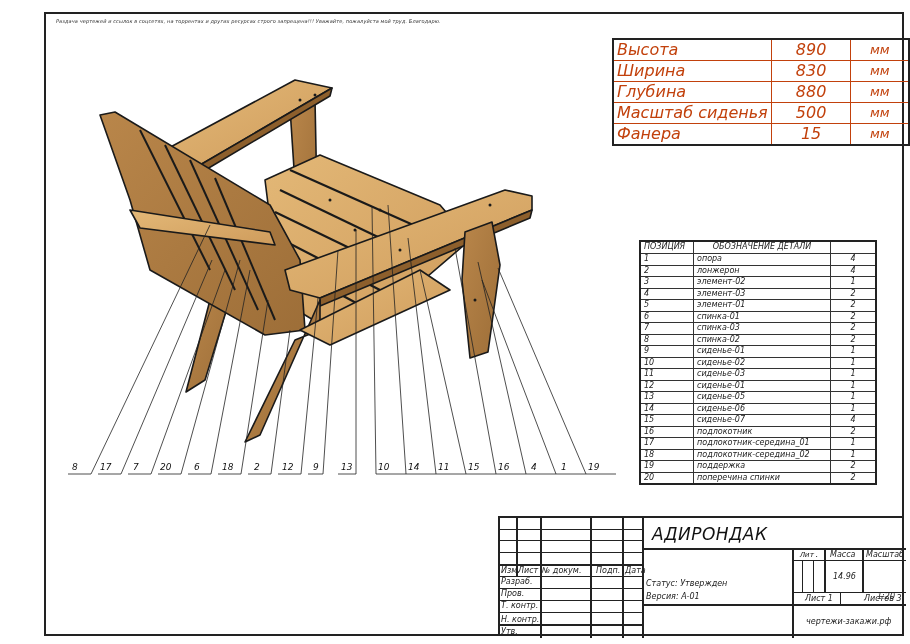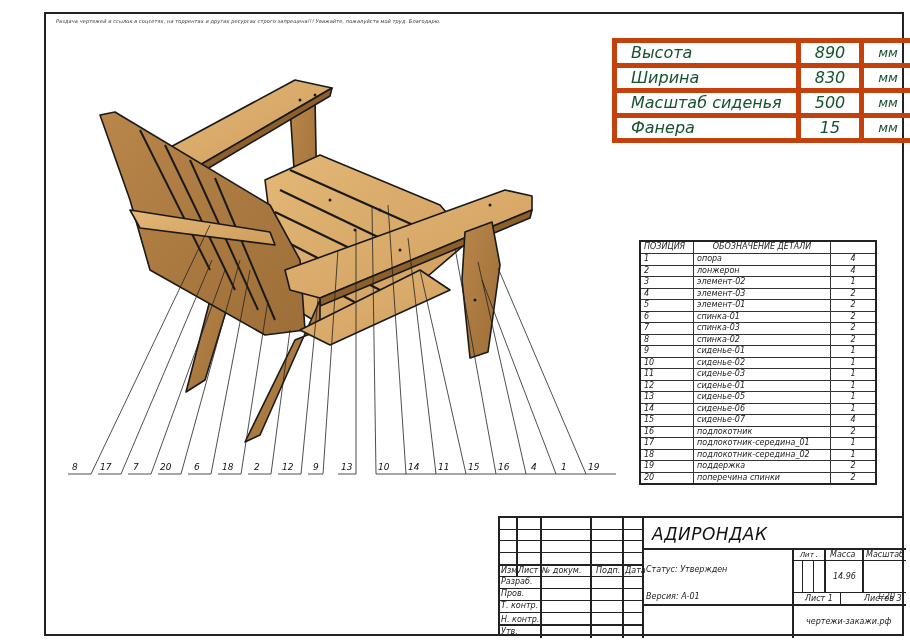--- a/index.html
+++ b/index.html
@@ -4,21 +4,21 @@
 <style>
   html, body { margin: 0; padding: 0; background: #ffffff; }
   body { width: 910px; height: 644px; position: relative; overflow: hidden; font-family: "DejaVu Sans", sans-serif; }
   .frame { position: absolute; left: 44px; top: 12px; width: 860px; height: 624px; border: 2px solid #222; box-sizing: border-box; }
   .notice { position: absolute; left: 56px; top: 18px; font-size: 5px; font-style: italic; color: #333; white-space: nowrap; letter-spacing: 0.1px; }
   .drawing { position: absolute; left: 0; top: 0; width: 910px; height: 644px; }
   .it { font-family: "DejaVu Sans", sans-serif; font-style: italic; font-weight: 300; color: #111; }
 
   
   .dims { position: absolute; left: 612px; top: 38px; border-collapse: collapse; border: 2px solid #222; }
-  .dims td { border: 5px solid #c2410c; height: 20px; padding: 0 14px; font-size: 16px; font-style: italic; color: #14532d; white-space: nowrap; line-height: 20px; }
+  .dims td { border: 1px solid #c2410c; height: 20px; padding: 0 3px; font-size: 16px; font-style: italic; color: #c2410c; white-space: nowrap; line-height: 20px; }
   .dims td.nm { width: 118px; text-align: left; }
   .dims td.vl { width: 80px; text-align: center; }
   .dims td.un { width: 56px; text-align: center; font-size: 13px; }
 
   
   .parts { position: absolute; left: 639px; top: 240px; border-collapse: collapse; border: 2px solid #222; }
   .parts td, .parts th { border: 1px solid #333; height: 10.5px; padding: 0 3px; font-size: 8px; font-style: italic; font-weight: normal; color: #222; line-height: 10.5px; white-space: nowrap; }
   .parts th { height: 11px; }
   .parts .c1 { width: 46px; text-align: left; }
   .parts .c2 { width: 130px; text-align: left; }
@@ -144,20 +144,25 @@
         <td class="nm">Высота</td>
         <td class="vl">890</td>
         <td class="un">мм</td>
       </tr>
   <tr>
         <td class="nm">Ширина</td>
         <td class="vl">830</td>
         <td class="un">мм</td>
       </tr>
   <tr>
+        <td class="nm">Глубина</td>
+        <td class="vl">880</td>
+        <td class="un">мм</td>
+      </tr>
+  <tr>
         <td class="nm">Масштаб сиденья</td>
         <td class="vl">500</td>
         <td class="un">мм</td>
       </tr>
   <tr>
         <td class="nm">Фанера</td>
         <td class="vl">15</td>
         <td class="un">мм</td>
       </tr>
 </tbody>
@@ -309,21 +314,21 @@
   <span class="t" style="left:42px;top:48px;">№ докум.</span>
   <span class="t" style="left:96px;top:48px;">Подп.</span>
   <span class="t" style="left:125px;top:48px;">Дата</span>
 
   <span class="t" style="left:1px;top:59px;">Разраб.</span>
   <span class="t" style="left:1px;top:71px;">Пров.</span>
   <span class="t" style="left:1px;top:83px;">Т. контр.</span>
   <span class="t" style="left:1px;top:97px;">Н. контр.</span>
   <span class="t" style="left:1px;top:109px;">Утв.</span>
 
-  <span class="t" style="left:146px;top:47px;">Статус: Утвержден</span>
+  <span class="t" style="left:146px;top:61px;">Статус: Утвержден</span>
   <span class="t" style="left:146px;top:74px;">Версия: А-01</span>
 
   <span class="t" style="left:300px;top:32px;font-family:Liberation Mono, monospace;">Лит.</span>
   <span class="t" style="left:330px;top:32px;">Масса</span>
   <span class="t" style="left:366px;top:32px;">Масштаб</span>
   <span class="t" style="left:333px;top:54px;">14.96</span>
   <span class="t" style="left:377px;top:54px;margin-top:20px;">1:20</span>
   <span class="t" style="left:305px;top:76px;">Лист 1</span>
   <span class="t" style="left:364px;top:76px;">Листов 3</span>
   <span class="t" style="left:306px;top:99px;">чертежи-закажи.рф</span>

